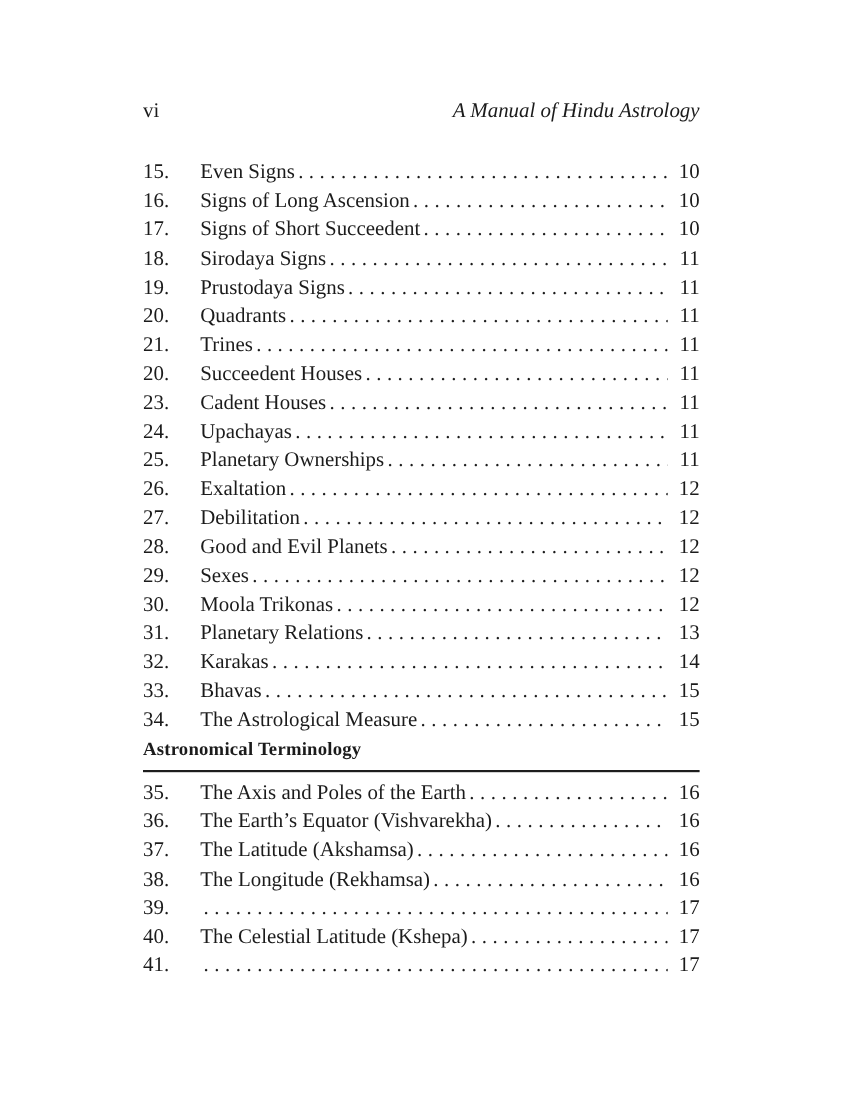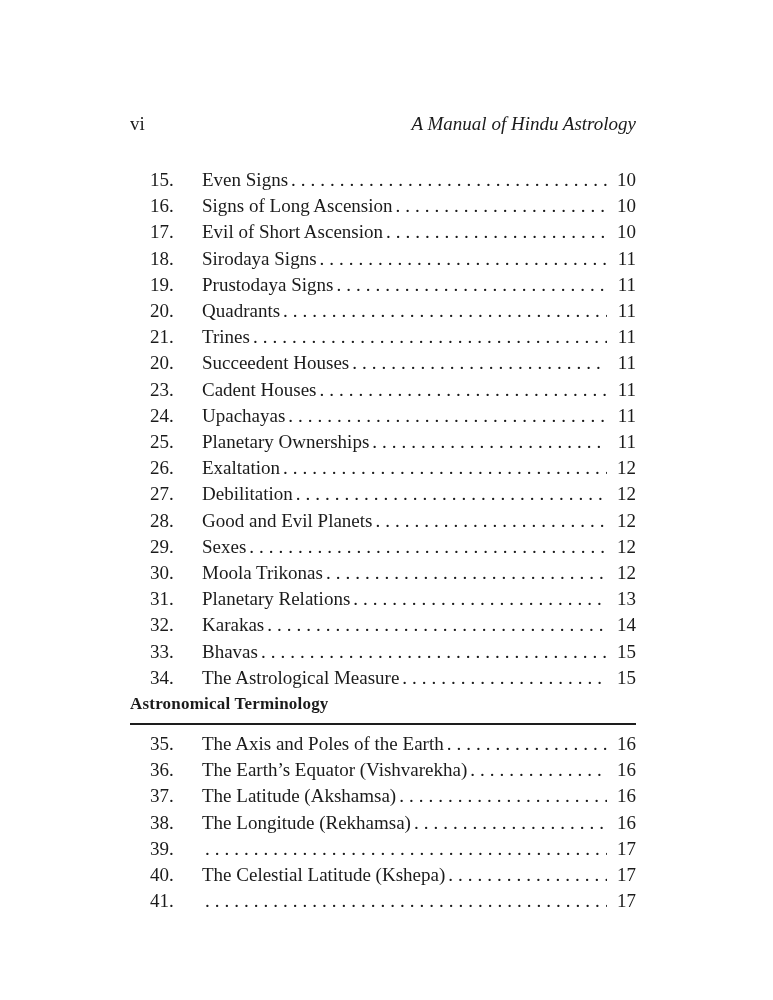--- a/index.html
+++ b/index.html
@@ -15,41 +15,40 @@
     color: #1b1b1b;
   }
   .page {
     box-sizing: border-box;
     width: 773px;
     height: 1000px;
     padding-left: 130px;
     padding-right: 137px;
   }
   .header {
-    margin-top: 111px;
+    margin-top: 88px;
     display: flex;
     justify-content: space-between;
     align-items: baseline;
     font-size: 19px;
     line-height: 25px;
   }
   .running-title {
     font-style: italic;
   }
   .toc {
     font-size: 19px;
   }
   .toc-part1 { margin-top: 31px; }
   .toc-part2 { margin-top: 6px; }
   .row {
     display: flex;
     align-items: flex-end;
     line-height: 26.2px;
     white-space: nowrap;
-    margin-left: 20px;
   }
   .num {
     flex: none;
     width: 52px;
   }
   .title {
     flex: none;
   }
   .leader {
     flex: 1 1 auto;
@@ -98,21 +97,21 @@
         <span class="pg">10</span>
       </div>
       <div class="row">
         <span class="num">16.</span>
         <span class="title">Signs of Long Ascension</span>
         <span class="leader"></span>
         <span class="pg">10</span>
       </div>
       <div class="row">
         <span class="num">17.</span>
-        <span class="title">Evil of Short Ascension</span>
+        <span class="title">Signs of Short Succeedent</span>
         <span class="leader"></span>
         <span class="pg">10</span>
       </div>
       <div class="row">
         <span class="num">18.</span>
         <span class="title">Sirodaya Signs</span>
         <span class="leader"></span>
         <span class="pg">11</span>
       </div>
       <div class="row">

